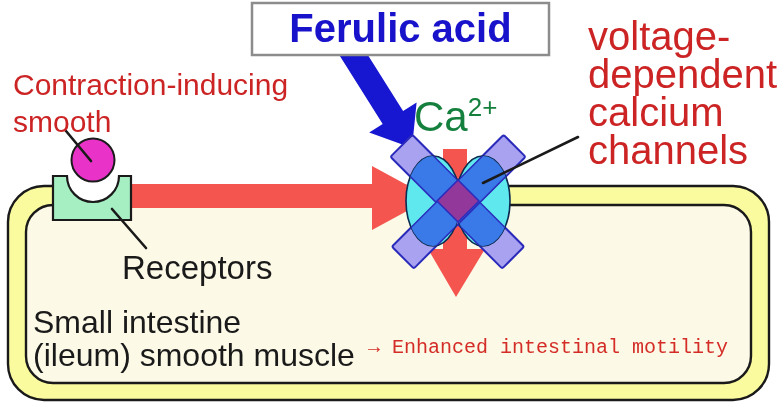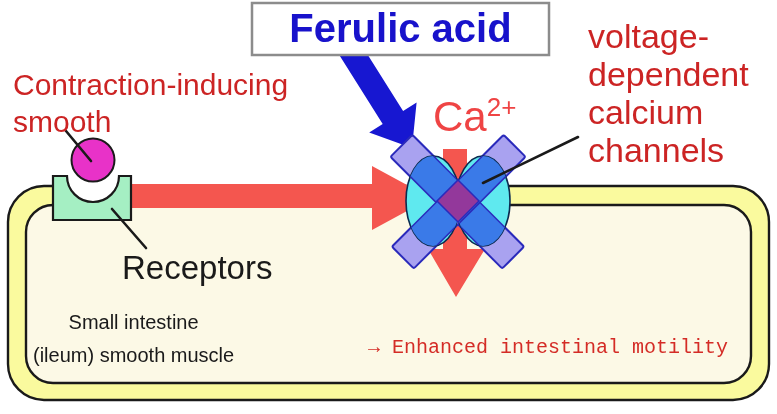--- a/index.html
+++ b/index.html
@@ -6,25 +6,25 @@
   #stage{position:relative;width:777px;height:414px;background:#ffffff;overflow:hidden;
          font-family:"Liberation Sans","DejaVu Sans",sans-serif;}
   #shapes{position:absolute;left:0;top:0;width:777px;height:414px;}
   .lbl{position:absolute;white-space:pre-line;z-index:2;}
   .lbl-red{color:#CC2424;}
   .lbl-red2{color:#D42C26;}
   .lbl-black{color:#1A1A1A;}
   #ferulic-label{left:252px;top:2px;width:297px;height:52px;line-height:52px;
                  text-align:center;font-size:40px;font-weight:bold;color:#1812CB;}
   #agents-label{left:13px;top:66px;font-size:30px;line-height:37px;}
-  #ca-label{left:433px;top:94px;font-size:42px;line-height:46px;color:#ef4444;}
+  #ca-label{left:414px;top:94px;font-size:42px;line-height:46px;color:#15803d;}
   #ca-label .sup{font-size:26px;position:relative;top:-15px;}
-  #channel-label{left:588px;top:17px;font-size:34px;line-height:38px;}
+  #channel-label{left:588px;top:17px;font-size:40px;line-height:38px;}
   #receptors-label{left:122px;top:249px;font-size:33px;text-align:right;}
-  #tissue-label{left:33px;top:306px;font-size:20px;line-height:33px;text-align:center;}
+  #tissue-label{left:33px;top:306px;font-size:32px;line-height:33px;}
   #contraction-label{left:371px;top:295px;font-size:35px;}
   #outcome-label{left:368px;top:336px;font-size:20px;font-family:Liberation Mono, monospace;}
 </style>
 </head>
 <body>
 
 <div id="stage">
 
   <svg id="shapes" viewBox="0 0 777 414" xmlns="http://www.w3.org/2000/svg">
     <defs>

